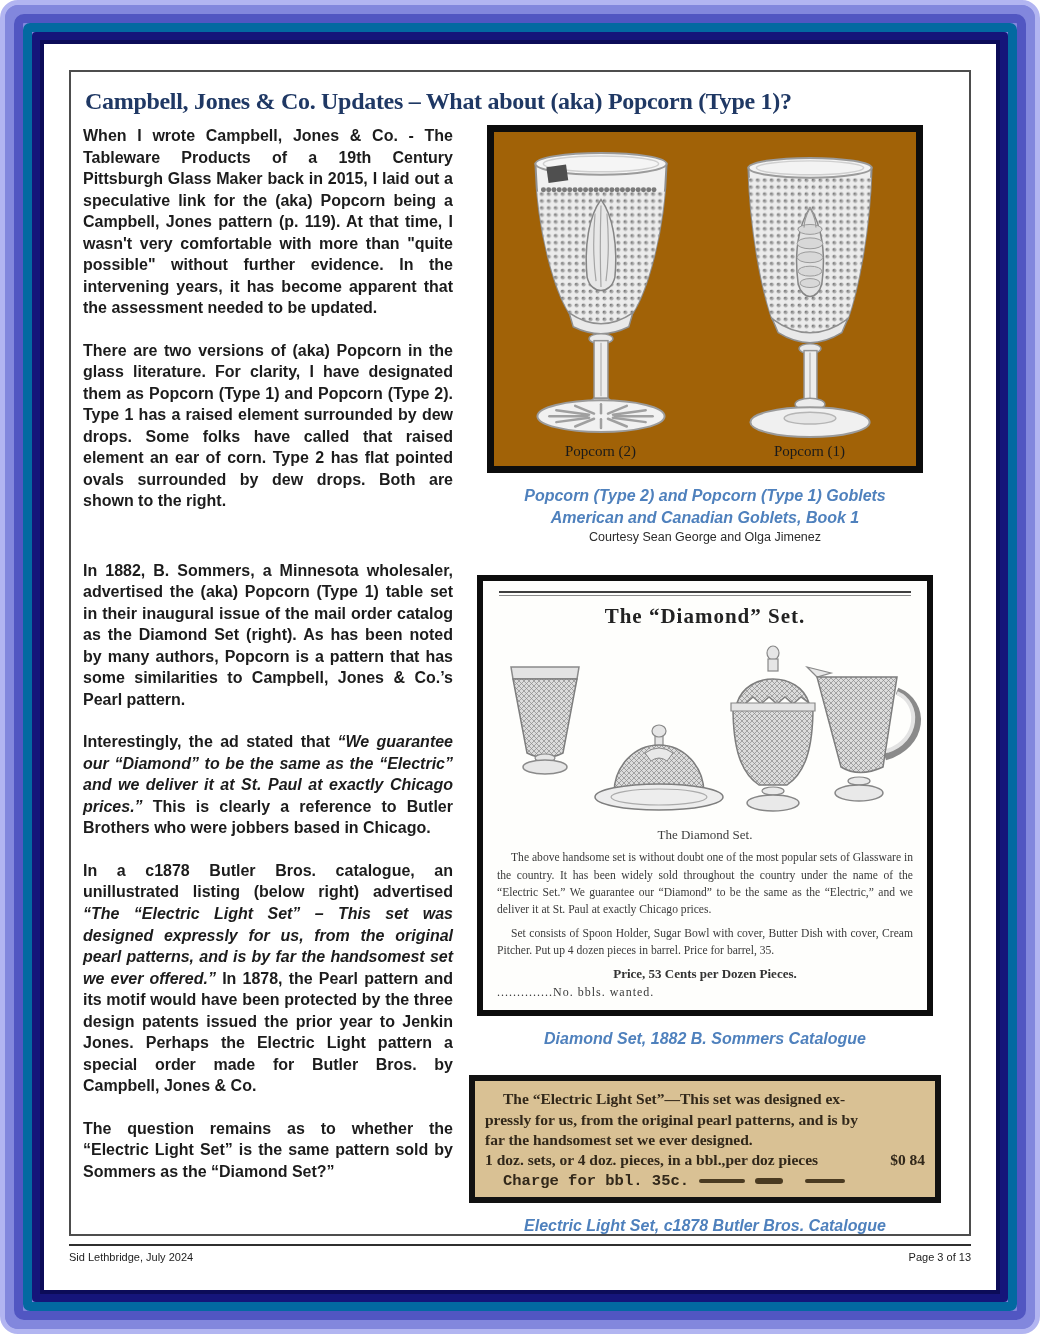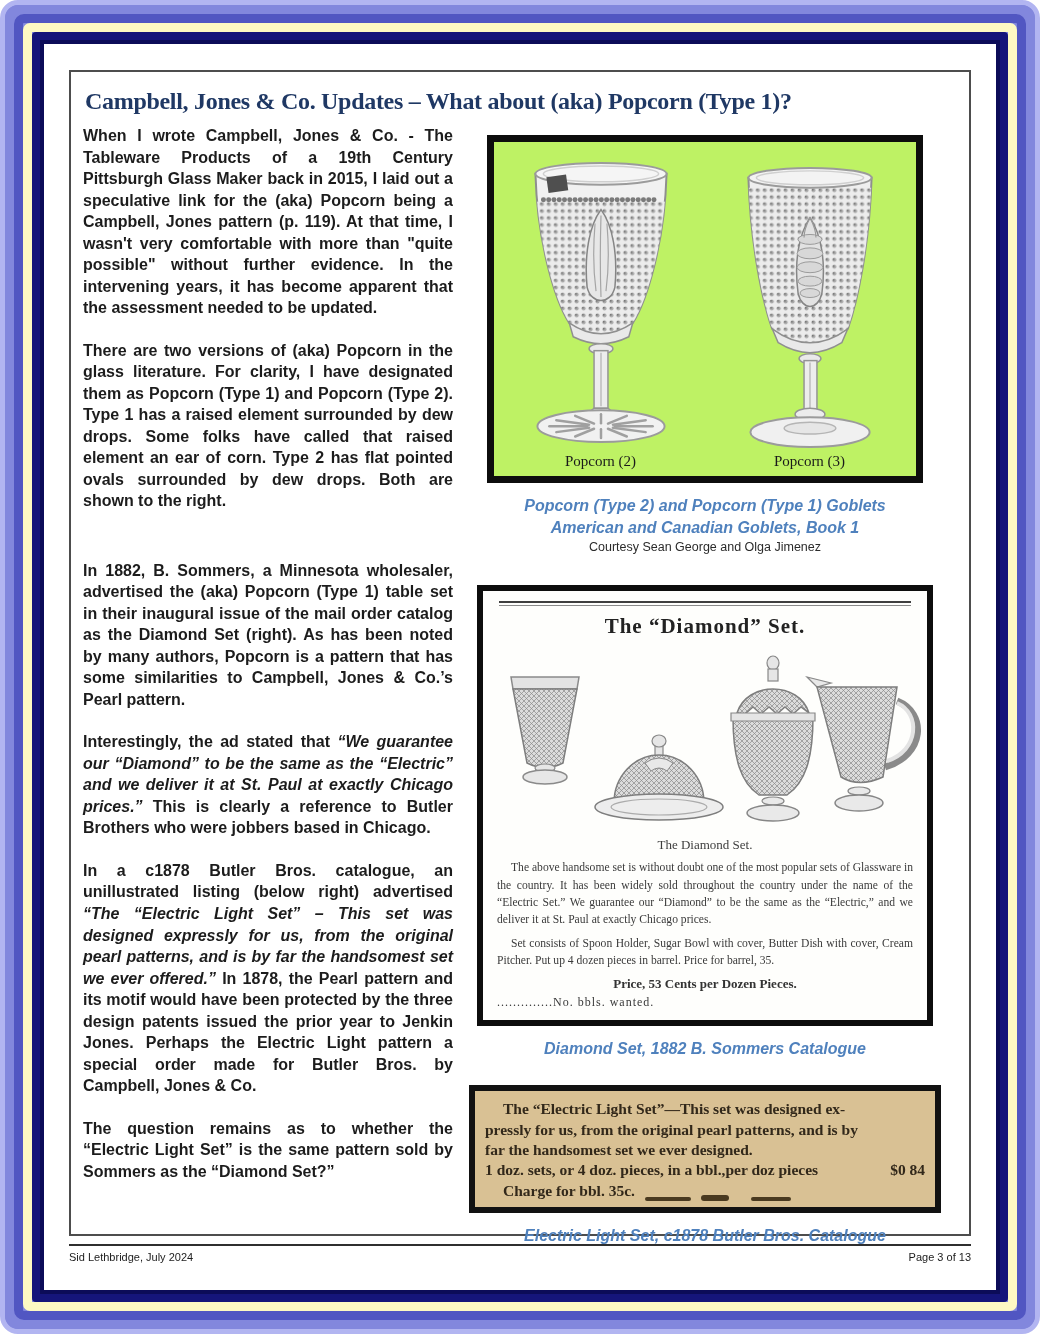--- a/index.html
+++ b/index.html
@@ -1,50 +1,50 @@
 <!DOCTYPE html>
 <html><head>
 <meta charset="utf-8">
 <style>
   html,body{margin:0;padding:0;}
   body{width:1040px;height:1334px;font-family:"Liberation Sans",sans-serif;background:#ffffff;overflow:hidden;}
   .fA{box-sizing:border-box;width:1040px;height:1334px;border:5px solid #b2b5f1;border-radius:18px;background:#8287dd;}
   .fB{box-sizing:border-box;width:100%;height:100%;border:9px solid #8287dd;border-radius:14px;}
   .fC{box-sizing:border-box;width:100%;height:100%;border:9px solid #5156c2;border-radius:10px;}
-  .fD{box-sizing:border-box;width:100%;height:100%;border:9px solid #fef9c3;border-radius:7px;}
+  .fD{box-sizing:border-box;width:100%;height:100%;border:9px solid #0369a1;border-radius:7px;}
   .fE{box-sizing:border-box;width:100%;height:100%;border:8px solid #15157a;border-radius:4px;}
   .fF{box-sizing:border-box;width:100%;height:100%;border:4px solid #0c0c58;background:#ffffff;}
   .page{box-sizing:border-box;width:100%;height:100%;background:#ffffff;padding:26px 18px 0;}
   .content-box{box-sizing:border-box;width:902px;height:1166px;margin:0 auto;border:2px solid #4d4d4d;padding:14px 12px 0;background:#ffffff;}
   .page-title{margin:2px 0 10px 2px;font-family:"Liberation Serif","DejaVu Serif",serif;font-weight:bold;font-size:24px;color:#1f3864;white-space:nowrap;letter-spacing:-0.3px;}
   .columns{display:flex;}
   .col-left{width:370px;font-size:16px;line-height:1.345;text-align:justify;color:#1c1c1c;font-weight:bold;}
   .col-left p{margin:0 0 21px;}
   .col-left p.gap-lg{margin-bottom:48px;}
   .col-left .ital{font-style:italic;}
   .col-right{flex:1;display:flex;flex-direction:column;align-items:center;}
-  .goblets-box{margin-top:10px;width:436px;box-sizing:border-box;border:7px solid #0d0d0d;background:#bef264;padding:10px 2px 2px;}
+  .goblets-box{width:436px;box-sizing:border-box;border:7px solid #0d0d0d;background:#a16207;padding:10px 2px 2px;}
   .goblets-row{display:flex;justify-content:space-around;align-items:flex-end;}
   .goblet-fig{display:flex;flex-direction:column;align-items:center;}
   .goblet-label{font-family:"Liberation Serif",serif;font-size:15px;color:#1a1a1a;margin:1px 0 4px;}
   .figure-caption{margin-top:12px;text-align:center;font-weight:bold;font-style:italic;font-size:16px;color:#4f81bd;line-height:1.35;}
   .figure-credit{font-size:12.5px;color:#2b2b2b;font-weight:normal;font-style:normal;margin-top:2px;line-height:1.2;}
   .diamond-box{margin-top:30px;width:456px;box-sizing:border-box;border:6px solid #0d0d0d;background:#fefefc;padding:8px 14px 10px;font-family:"Liberation Serif","DejaVu Serif",serif;color:#333;}
   .diamond-rule{border-top:2px solid #3f3f3f;border-bottom:1px solid #8a8a8a;height:2px;margin:2px 2px 8px;}
   .diamond-header{text-align:center;font-size:21px;font-weight:bold;letter-spacing:1px;color:#222;}
   .diamond-items{position:relative;height:192px;margin-top:4px;}
   .diamond-items svg{position:absolute;}
   .diamond-img-caption{text-align:center;font-size:13px;color:#3d3d3d;margin-top:2px;}
   .diamond-body p{margin:6px 0 0;font-size:11.6px;line-height:1.5;text-align:justify;text-indent:14px;color:#3a3a3a;}
   .diamond-price{text-align:center;font-size:13px;font-weight:bold;margin-top:6px;color:#333;}
   .diamond-note{font-size:12px;margin-top:3px;color:#3a3a3a;letter-spacing:1px;}
   .clipping-box{margin-top:26px;width:472px;box-sizing:border-box;border:6px solid #121212;background:#d9c194;padding:8px 10px 6px;font-family:"Liberation Serif","DejaVu Serif",serif;font-weight:bold;color:#32281a;font-size:15.5px;line-height:1.32;}
   .clip-indent{text-indent:18px;}
   .clip-row{display:flex;justify-content:space-between;}
-  .clip-smudge-row{display:flex;align-items:flex-end;gap:10px;}
+  .clip-smudge-row{display:flex;align-items:center;gap:10px;font-family:Liberation Mono, monospace;}
   .smudge{background:#4a3a20;height:5px;border-radius:3px;display:inline-block;}
   .smudge.s1{width:46px;height:4px;}
   .smudge.s2{width:28px;height:6px;}
   .smudge.s3{width:40px;height:4px;margin-left:12px;}
   .footer{width:902px;margin:8px auto 0;border-top:2px solid #2f2f2f;padding-top:5px;display:flex;justify-content:space-between;font-size:11px;color:#1c1c1c;}
 </style>
 </head>
 <body>
 
 <div class="fA">
@@ -141,21 +141,21 @@
                 <ellipse cx="98" cy="26" rx="62" ry="10" fill="#f3f3f3" stroke="#9b9b9b" stroke-width="2"></ellipse>
                 <ellipse cx="98" cy="26" rx="54" ry="7" fill="none" stroke="#cfcfcf" stroke-width="1.5"></ellipse>
                 <path d="M60,178 Q98,206 136,178 L130,192 Q98,212 66,192 Z" fill="#e9e9e9" stroke="#8f8f8f" stroke-width="1.5"></path>
                 <ellipse cx="98" cy="208" rx="11" ry="5" fill="#e9e9e9" stroke="#949494" stroke-width="1.5"></ellipse>
                 <rect x="92" y="210" width="13" height="52" fill="#ededed" stroke="#949494" stroke-width="1.5"></rect>
                 <line x1="98" y1="212" x2="98" y2="260" stroke="#c9c9c9" stroke-width="2"></line>
                 <ellipse cx="98" cy="264" rx="15" ry="6" fill="#ececec" stroke="#949494" stroke-width="1.5"></ellipse>
                 <ellipse cx="98" cy="282" rx="60" ry="15" fill="#f0f0f0" stroke="#9b9b9b" stroke-width="2"></ellipse>
                 <ellipse cx="98" cy="278" rx="26" ry="6" fill="#e6e6e6" stroke="#b5b5b5" stroke-width="1.5"></ellipse>
               </svg>
-              <div class="goblet-label">Popcorn (3)</div>
+              <div class="goblet-label">Popcorn (1)</div>
             </div>
           </div>
         </div>
         <div class="figure-caption">
           <div>Popcorn (Type 2) and Popcorn (Type 1) Goblets</div>
           <div>American and Canadian Goblets, Book 1</div>
           <div class="figure-credit">Courtesy Sean George and Olga Jimenez</div>
         </div>
 
         <div class="diamond-box">

